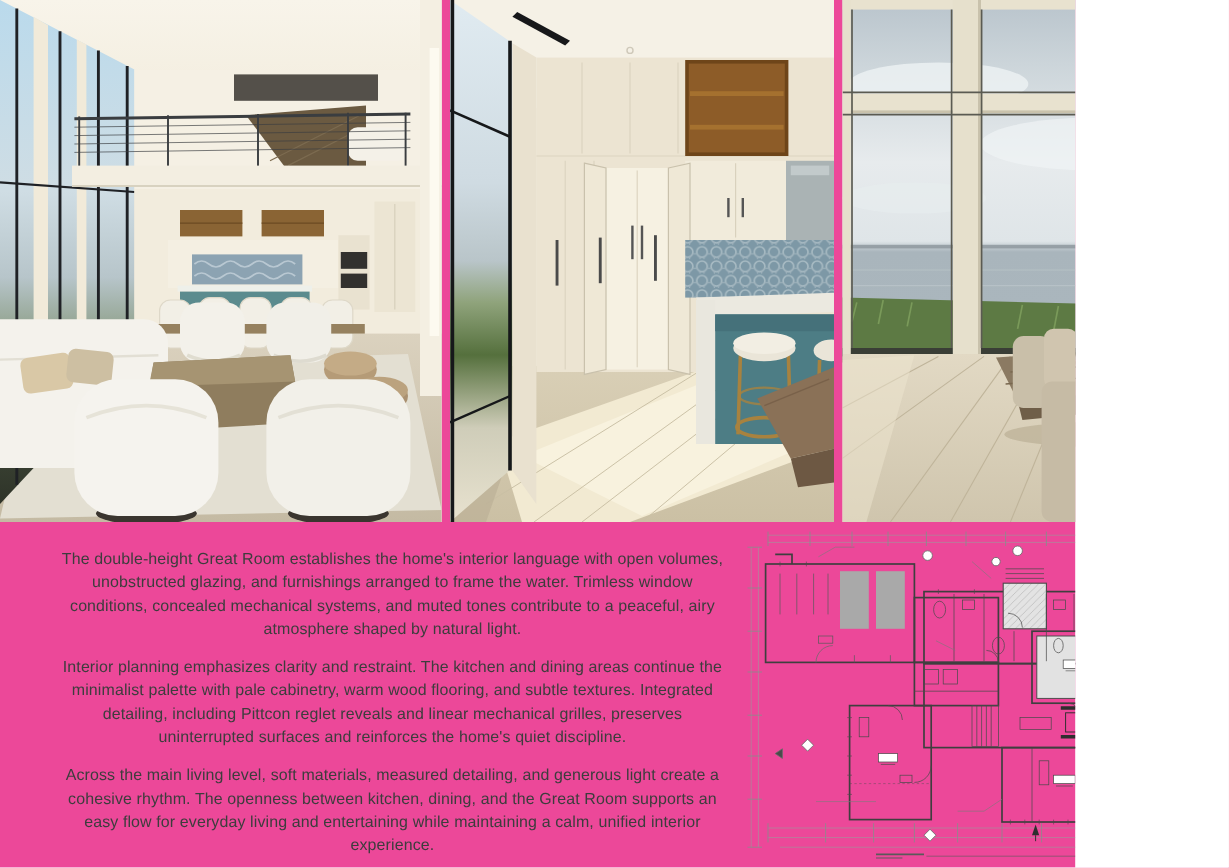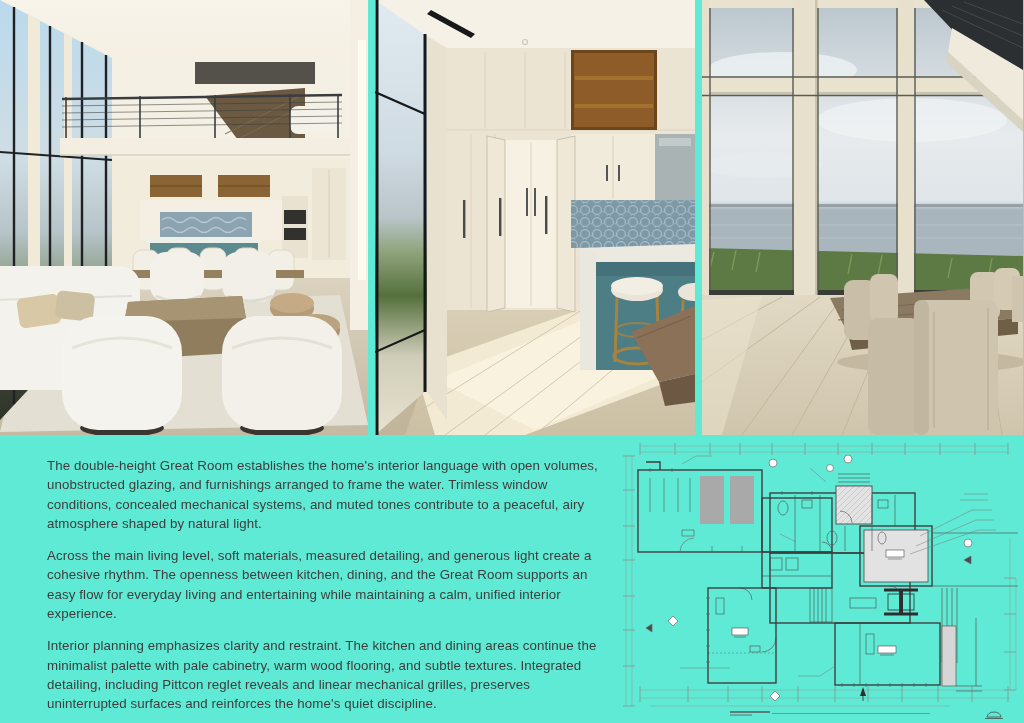--- a/index.html
+++ b/index.html
@@ -1,17 +1,17 @@
 <!DOCTYPE html>
 <html><head>
 <meta charset="utf-8">
 <style>
   html,body{margin:0;padding:0;background:#ffffff;}
-  .page{position:relative;width:1024px;height:723px;background:#5eead4;overflow:hidden;
-        font-family:"Liberation Sans",sans-serif;}
+  .page{position:relative;width:896px;height:723px;background:#ec4899;overflow:hidden;
+        font-family:"Liberation Sans",sans-serif;text-align:center;}
   .photo-row{position:absolute;left:0;top:0;width:1024px;height:435px;display:flex;gap:7px;}
   .photo{height:435px;overflow:hidden;background:#eee8da;}
   .photo.p1{width:368px;} .photo.p2{width:320px;} .photo.p3{width:321px;}
   .photo svg{display:block;width:100%;height:100%;}
   .text-col{position:absolute;left:47px;top:456px;width:560px;}
   .text-col p{margin:0 0 13px 0;font-size:13.3px;line-height:19.3px;color:#3d3d3d;
               letter-spacing:.1px;}
   .plan-col{position:absolute;left:620px;top:438px;width:404px;height:285px;}
   .plan-col svg{display:block;width:100%;height:100%;}
 </style>
@@ -359,22 +359,22 @@
           <rect x="212" y="300" width="15" height="135" rx="7" fill="#c1b6a0"></rect>
           <line x1="232" y1="312" x2="232" y2="428" stroke="#b8ad97" stroke-width="1.2"></line>
           <line x1="286" y1="308" x2="286" y2="430" stroke="#b8ad97" stroke-width="1.2"></line>
         </g>
       </svg>
     </div>
   </div>
 
   <div class="text-col">
     <p>The double-height Great Room establishes the home's interior language with open volumes, unobstructed glazing, and furnishings arranged to frame the water. Trimless window conditions, concealed mechanical systems, and muted tones contribute to a peaceful, airy atmosphere shaped by natural light.</p>
+    <p>Interior planning emphasizes clarity and restraint. The kitchen and dining areas continue the minimalist palette with pale cabinetry, warm wood flooring, and subtle textures. Integrated detailing, including Pittcon reglet reveals and linear mechanical grilles, preserves uninterrupted surfaces and reinforces the home's quiet discipline.</p>
     <p>Across the main living level, soft materials, measured detailing, and generous light create a cohesive rhythm. The openness between kitchen, dining, and the Great Room supports an easy flow for everyday living and entertaining while maintaining a calm, unified interior experience.</p>
-    <p>Interior planning emphasizes clarity and restraint. The kitchen and dining areas continue the minimalist palette with pale cabinetry, warm wood flooring, and subtle textures. Integrated detailing, including Pittcon reglet reveals and linear mechanical grilles, preserves uninterrupted surfaces and reinforces the home's quiet discipline.</p>
   </div>
 
   <div class="plan-col">
     <svg viewBox="0 0 404 285">
       <defs>
         <pattern id="hatch" width="6" height="6" patternUnits="userSpaceOnUse">
           <rect width="6" height="6" fill="#e3e3e3"></rect>
           <line x1="0" y1="6" x2="6" y2="0" stroke="#b9b9b9" stroke-width="0.6"></line>
         </pattern>
       </defs>

